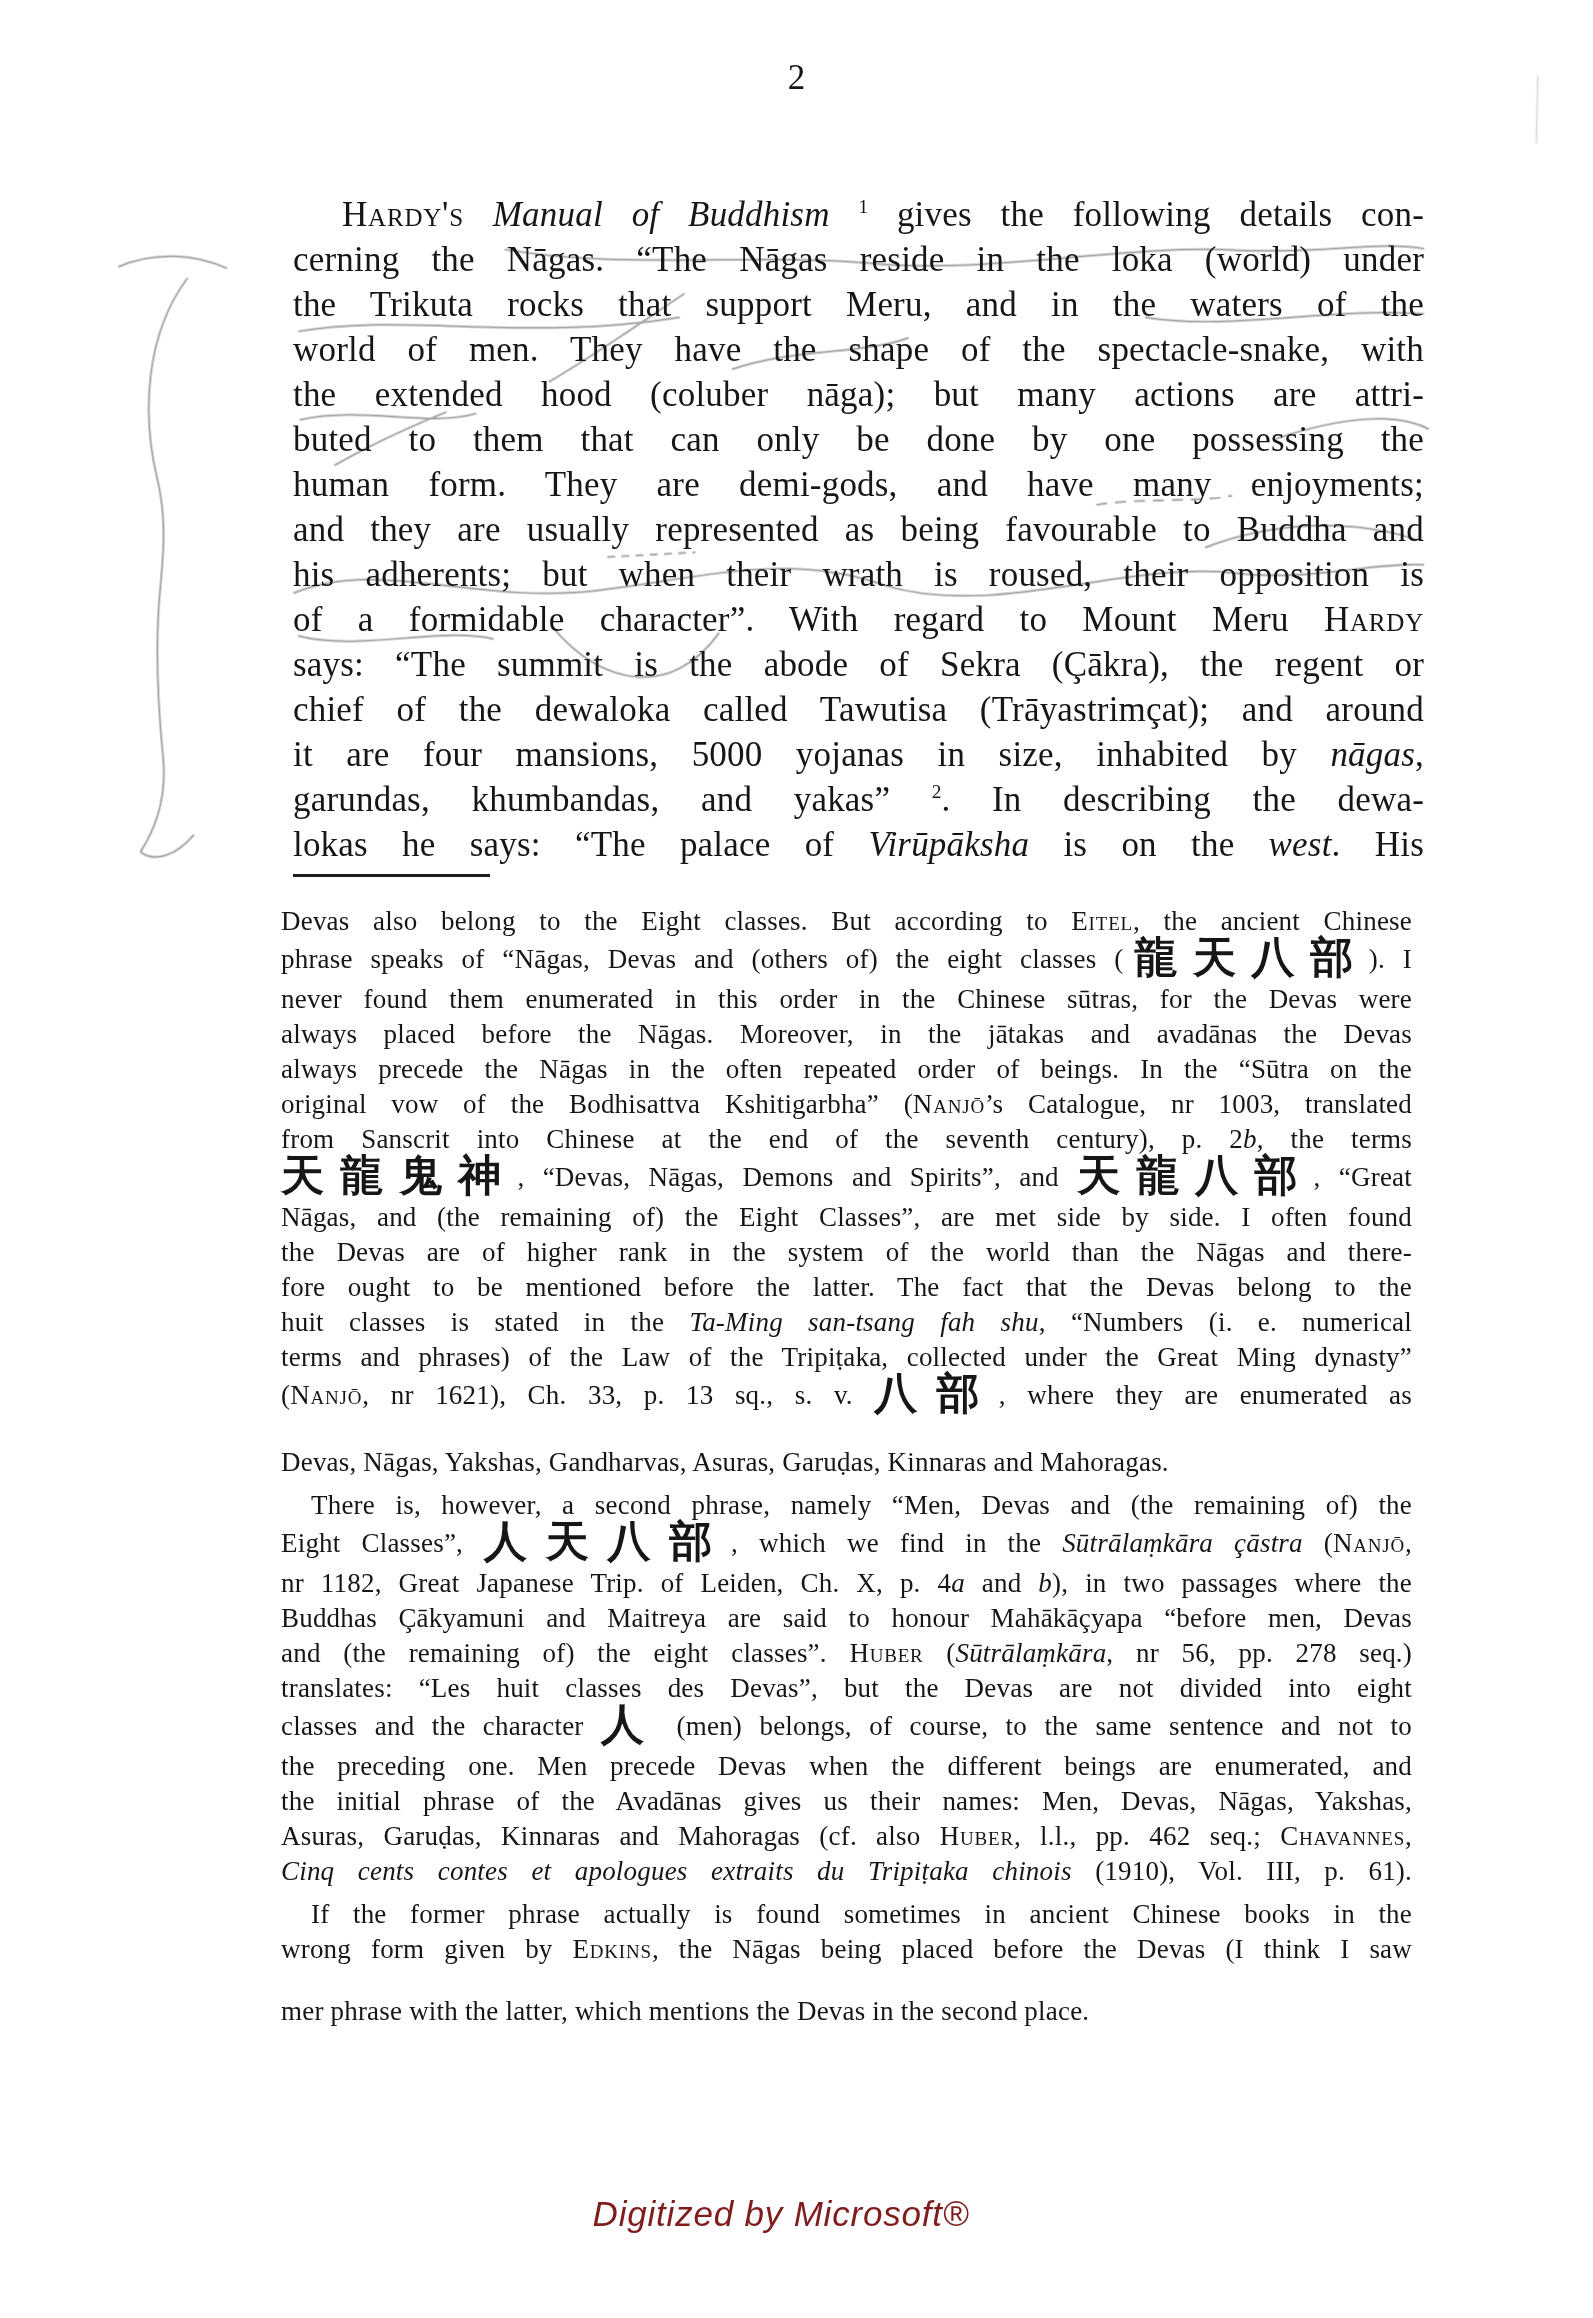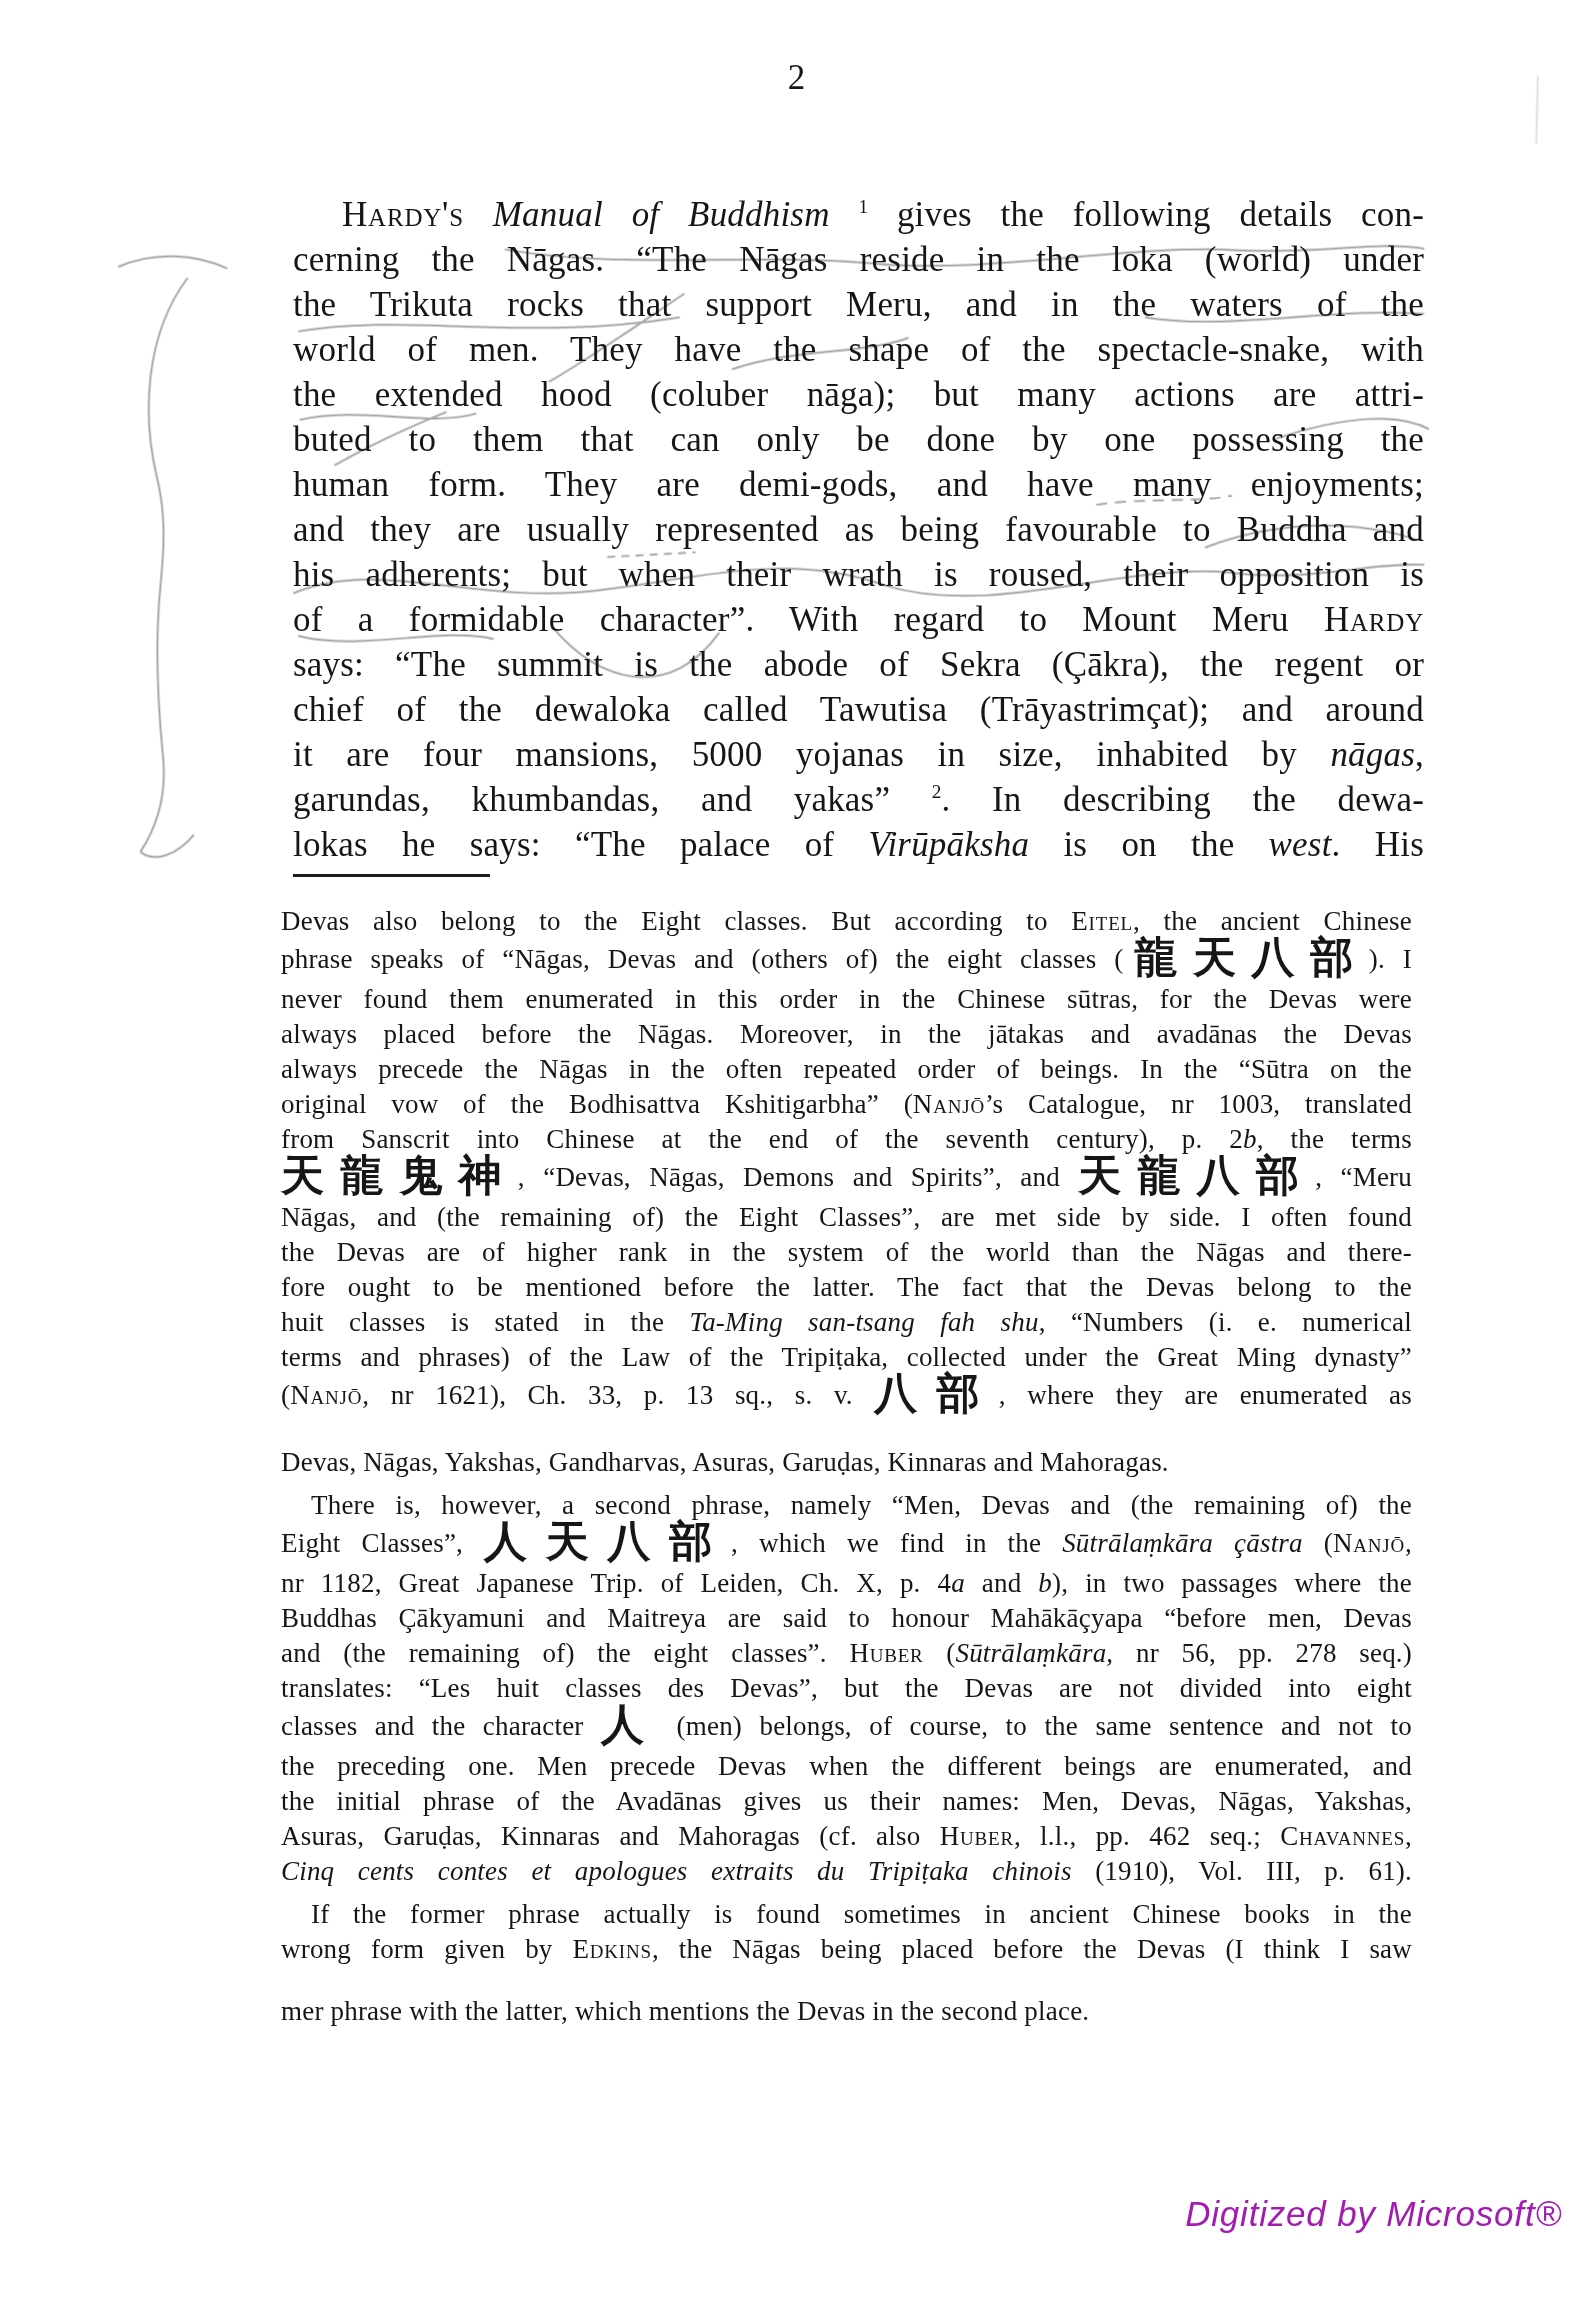--- a/index.html
+++ b/index.html
@@ -34,23 +34,23 @@
   .s-i{font-style:italic;}
   .s-sc{font-variant:small-caps;letter-spacing:0.8px;}
   .s-sup{font-size:.55em;vertical-align:super;letter-spacing:0;}
   .main .s-sup{line-height:0;}
   .s-cjk{
     font-size:43px;line-height:1;vertical-align:-4px;font-weight:600;
     font-family:Liberation Mono, monospace;letter-spacing:4.7px;
   }
   .watermark{
     position:absolute;top:2194px;left:0;width:1562px;
-    text-align:right;
+    text-align:center;
     font-family:"Liberation Sans","DejaVu Sans",sans-serif;
-    font-style:italic;font-size:35px;color:#a21caf;letter-spacing:0.8px;
+    font-style:italic;font-size:35px;color:#7f1d1d;letter-spacing:0.8px;
   }
   .pencil{position:absolute;left:0;top:0;pointer-events:none;}
 </style>
 </head>
 <body>
 
 <div class="page">
 
   <div class="pageno">2</div>
 
@@ -98,21 +98,21 @@
   <div class="fnrule"></div>
 
   <div class="footnote">
       <div class="tline"><span>Devas also belong to the Eight classes. But according to </span><span class="s-sc">Eitel</span><span>, the ancient Chinese</span></div>
       <div class="tline"><span>phrase speaks of “Nāgas, Devas and (others of) the eight classes (</span><span class="s-cjk">龍天八部</span><span>). I</span></div>
       <div class="tline"><span>never found them enumerated in this order in the Chinese sūtras, for the Devas were</span></div>
       <div class="tline"><span>always placed before the Nāgas. Moreover, in the jātakas and avadānas the Devas</span></div>
       <div class="tline"><span>always precede the Nāgas in the often repeated order of beings. In the “Sūtra on the</span></div>
       <div class="tline"><span>original vow of the Bodhisattva Kshitigarbha” (</span><span class="s-sc">Nanjō</span><span>’s Catalogue, nr 1003, translated</span></div>
       <div class="tline"><span>from Sanscrit into Chinese at the end of the seventh century), p. 2</span><span class="s-i">b</span><span>, the terms</span></div>
-      <div class="tline"><span class="s-cjk">天龍鬼神</span><span>, “Devas, Nāgas, Demons and Spirits”, and </span><span class="s-cjk">天龍八部</span><span>, “Meru</span></div>
+      <div class="tline"><span class="s-cjk">天龍鬼神</span><span>, “Devas, Nāgas, Demons and Spirits”, and </span><span class="s-cjk">天龍八部</span><span>, “Great</span></div>
       <div class="tline"><span>Nāgas, and (the remaining of) the Eight Classes”, are met side by side. I often found</span></div>
       <div class="tline"><span>the Devas are of higher rank in the system of the world than the Nāgas and there-</span></div>
       <div class="tline"><span>fore ought to be mentioned before the latter. The fact that the Devas belong to the</span></div>
       <div class="tline"><span>huit classes is stated in the </span><span class="s-i">Ta-Ming san-tsang fah shu</span><span>, “Numbers (i. e. numerical</span></div>
       <div class="tline"><span>terms and phrases) of the Law of the Tripiṭaka, collected under the Great Ming dynasty”</span></div>
       <div class="tline"><span>(</span><span class="s-sc">Nanjō</span><span>, nr 1621), Ch. 33, p. 13 sq., s. v. </span><span class="s-cjk">八部</span><span>, where they are enumerated as</span></div>
       <div class="tline last"><span>Devas, Nāgas, Yakshas, Gandharvas, Asuras, Garuḍas, Kinnaras and Mahoragas.</span></div>
       <div class="tline indent"><span>There is, however, a second phrase, namely “Men, Devas and (the remaining of) the</span></div>
       <div class="tline"><span>Eight Classes”, </span><span class="s-cjk">人天八部</span><span>, which we find in the </span><span class="s-i">Sūtrālaṃkāra çāstra</span><span> (</span><span class="s-sc">Nanjō</span><span>,</span></div>
       <div class="tline"><span>nr 1182, Great Japanese Trip. of Leiden, Ch. X, p. 4</span><span class="s-i">a</span><span> and </span><span class="s-i">b</span><span>), in two passages where the</span></div>

